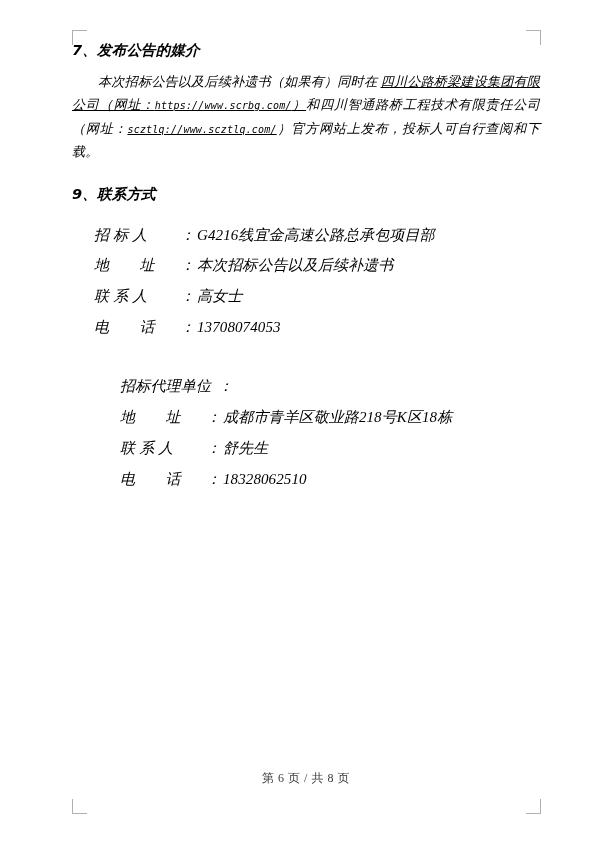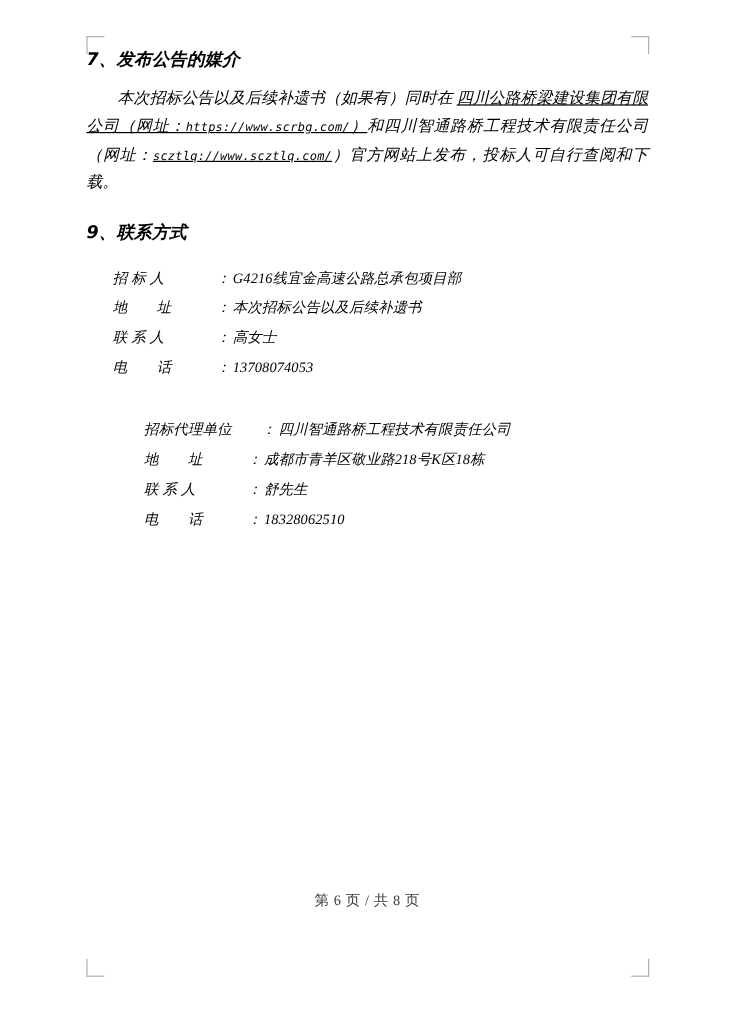--- a/index.html
+++ b/index.html
@@ -82,21 +82,21 @@
     margin-top: 14px;
     margin-left: 22px;
   }
   .contact-block.second {
     margin-top: 28px;
     margin-left: 48px;
   }
   .contact-row {
     display: flex;
     align-items: flex-start;
-    font-size: 12px;
+    font-size: 15px;
     line-height: 2.06;
     white-space: nowrap;
   }
   .contact-label {
     width: 86px;
     flex: 0 0 86px;
     letter-spacing: 0.2px;
   }
   .contact-sep {
     flex: 0 0 auto;
@@ -118,21 +118,21 @@
     letter-spacing: 1px;
   }
   .date-line .dnum {
     font-family: "DejaVu Sans", "Liberation Sans", sans-serif;
     font-size: 12px;
   }
 
   .footer {
     position: absolute;
     left: 0;
-    top: 742px;
+    top: 770px;
     width: 612px;
     text-align: center;
     font-size: 12px;
     color: #3a3a3a;
     letter-spacing: 0.5px;
   }
 </style>
 </head>
 <body>
 
@@ -177,21 +177,20 @@
         <span class="contact-value num">13708074053</span>
       </div>
 
     </div>
 
     <div class="contact-block second">
 
       <div class="contact-row">
         <span class="contact-label wide">招标代理单位</span>
         <span class="contact-sep">：</span>
-        <span class="contact-value">四川智通路桥工程技术有限责任公司</span>
       </div>
 
       <div class="contact-row">
         <span class="contact-label">地　　址</span>
         <span class="contact-sep">：</span>
         <span class="contact-value">成都市青羊区敬业路</span>
         <span class="contact-value num">218号K区18栋</span>
       </div>
 
       <div class="contact-row">

